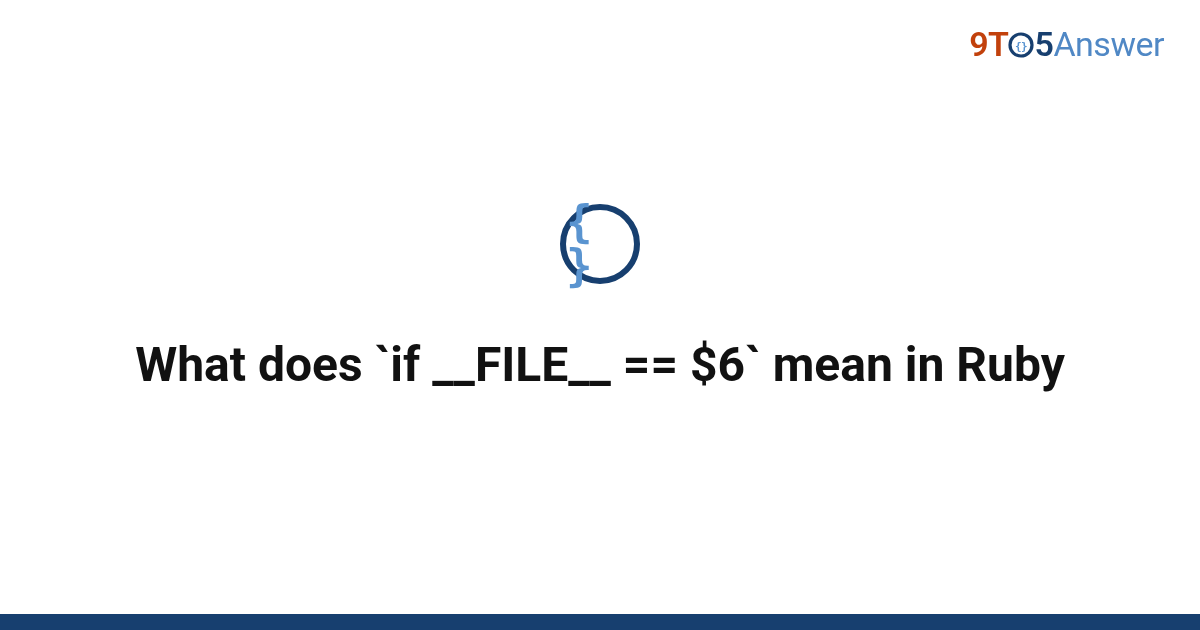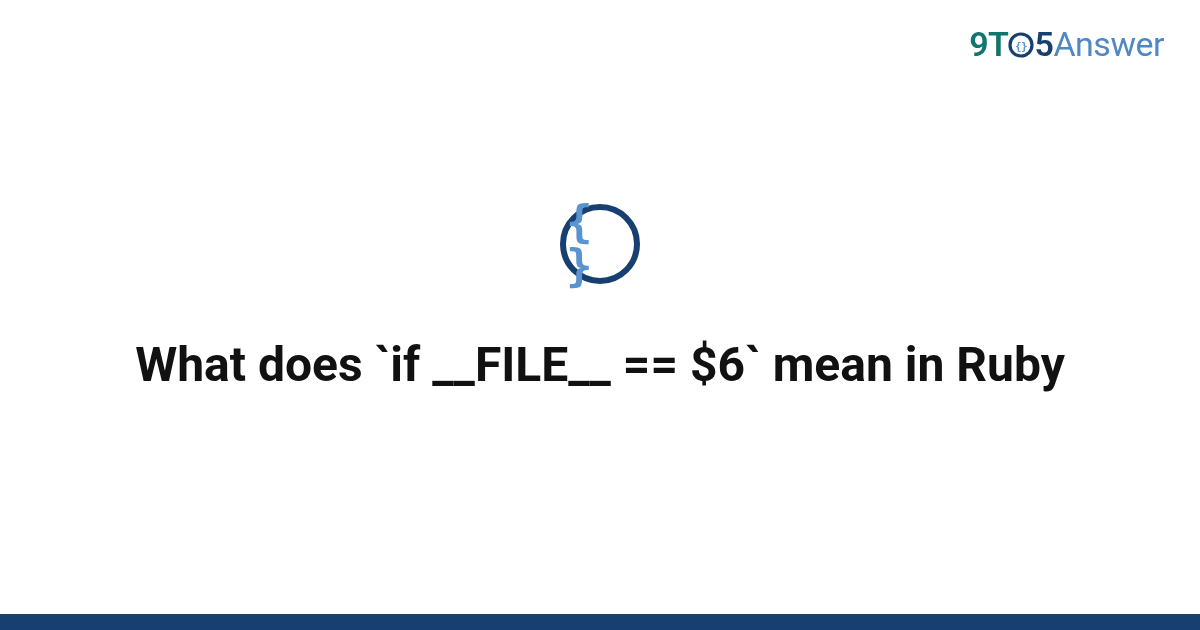--- a/index.html
+++ b/index.html
@@ -17,21 +17,21 @@
     }
     .logo {
       position: absolute;
       top: 24px;
       right: 36px;
       font-size: 34px;
       font-weight: 600;
       letter-spacing: -0.5px;
     }
     .logo .nine {
-      color: #0f766e;
+      color: #c2410c;
     }
     .logo .o-wrap {
       display: inline-flex;
       align-items: center;
       justify-content: center;
       vertical-align: -3px;
       margin: 0 -1px;
     }
     .logo .five {
       color: #173f6f;

